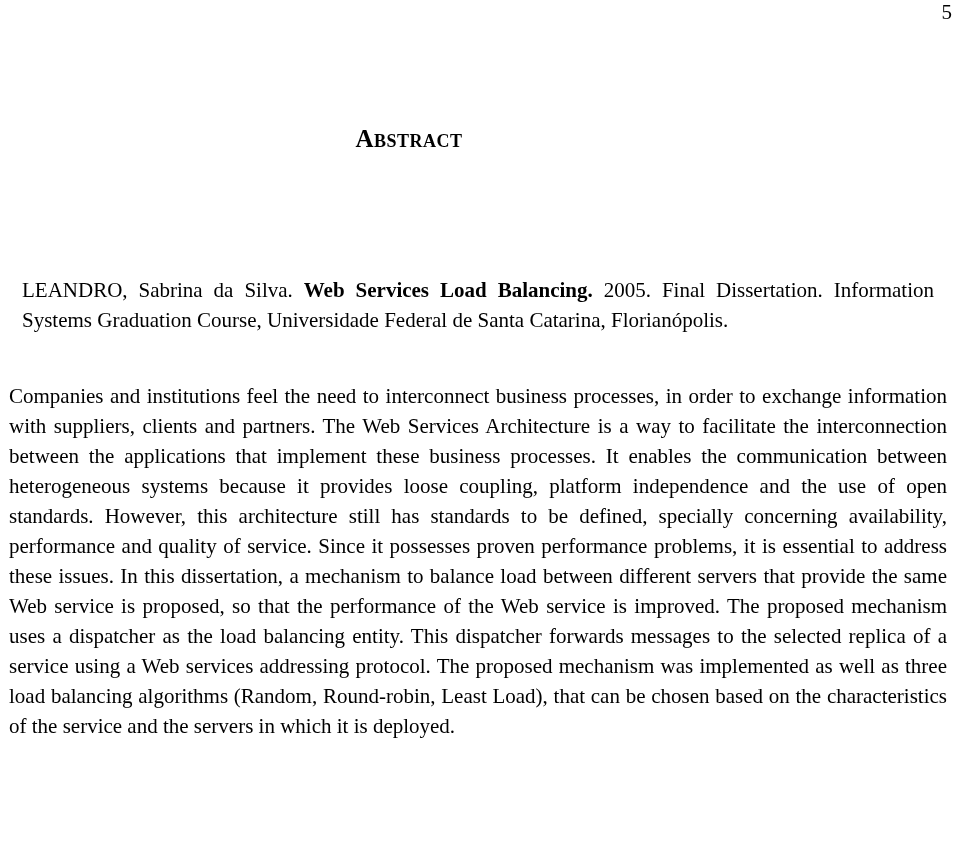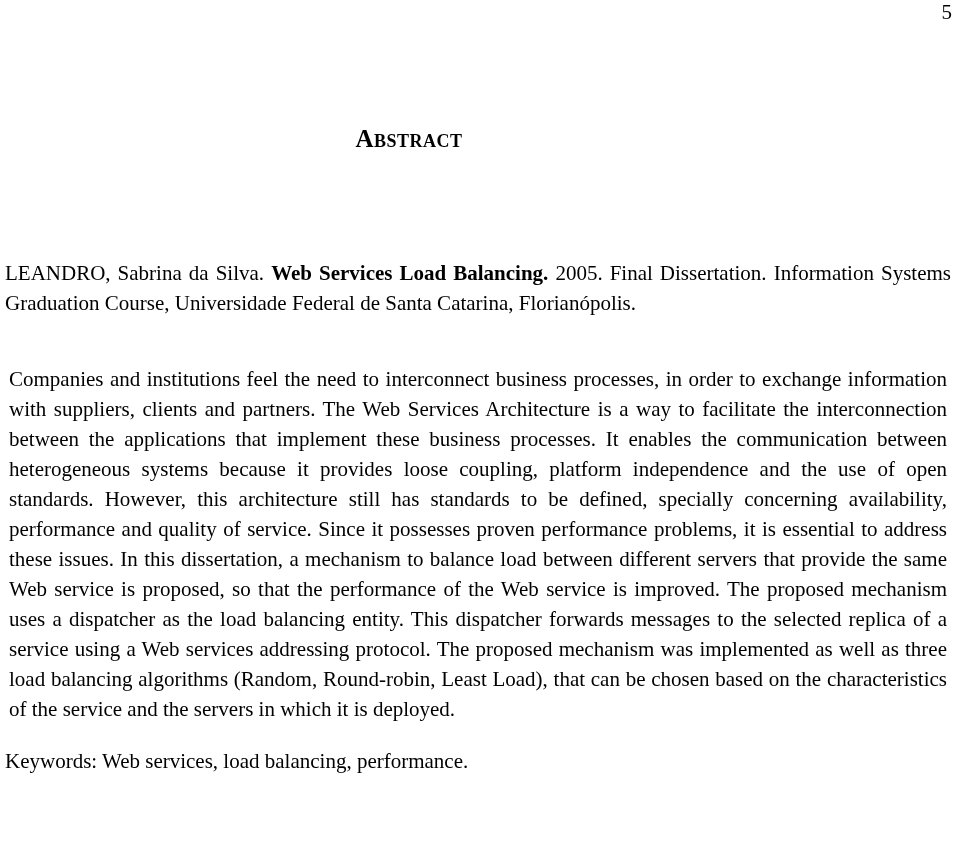--- a/index.html
+++ b/index.html
@@ -51,21 +51,21 @@
     position: absolute;
     left: 5px;
     top: 258px;
     width: 946px;
   }
 
   .citation {
     font-size: 21px;
     line-height: 30px;
     text-align: justify;
-    margin: 0;
+    margin: 17px;
   }
   .citation b {
     font-weight: bold;
   }
 
   .abstract-body {
     font-size: 21px;
     line-height: 30px;
     text-align: justify;
     margin: 4px;
@@ -88,17 +88,16 @@
   <div class="page-number">5</div>
 
   <h1 class="heading">Abstract</h1>
 
   <div class="content">
 
     <p class="citation"><span>LEANDRO, Sabrina da Silva.</span><span> </span><b>Web Services Load Balancing.</b><span> 2005. Final Dissertation. Information Systems Graduation Course, Universidade Federal de Santa Catarina, Florianópolis.</span></p>
 
     <p class="abstract-body">Companies and institutions feel the need to interconnect business processes, in order to exchange information with suppliers, clients and partners. The Web Services Architecture is a way to facilitate the interconnection between the applications that implement these business processes. It enables the communication between heterogeneous systems because it provides loose coupling, platform independence and the use of open standards. However, this architecture still has standards to be defined, specially concerning availability, performance and quality of service. Since it possesses proven performance problems, it is essential to address these issues. In this dissertation, a mechanism to balance load between different servers that provide the same Web service is proposed, so that the performance of the Web service is improved. The proposed mechanism uses a dispatcher as the load balancing entity. This dispatcher forwards messages to the selected replica of a service using a Web services addressing protocol. The proposed mechanism was implemented as well as three load balancing algorithms (Random, Round-robin, Least Load), that can be chosen based on the characteristics of the service and the servers in which it is deployed.</p>
 
-    <p class="keywords">Keywords: Web services, load balancing, performance.</p>
 
   </div>
 
 </div>
 
 </body></html>

